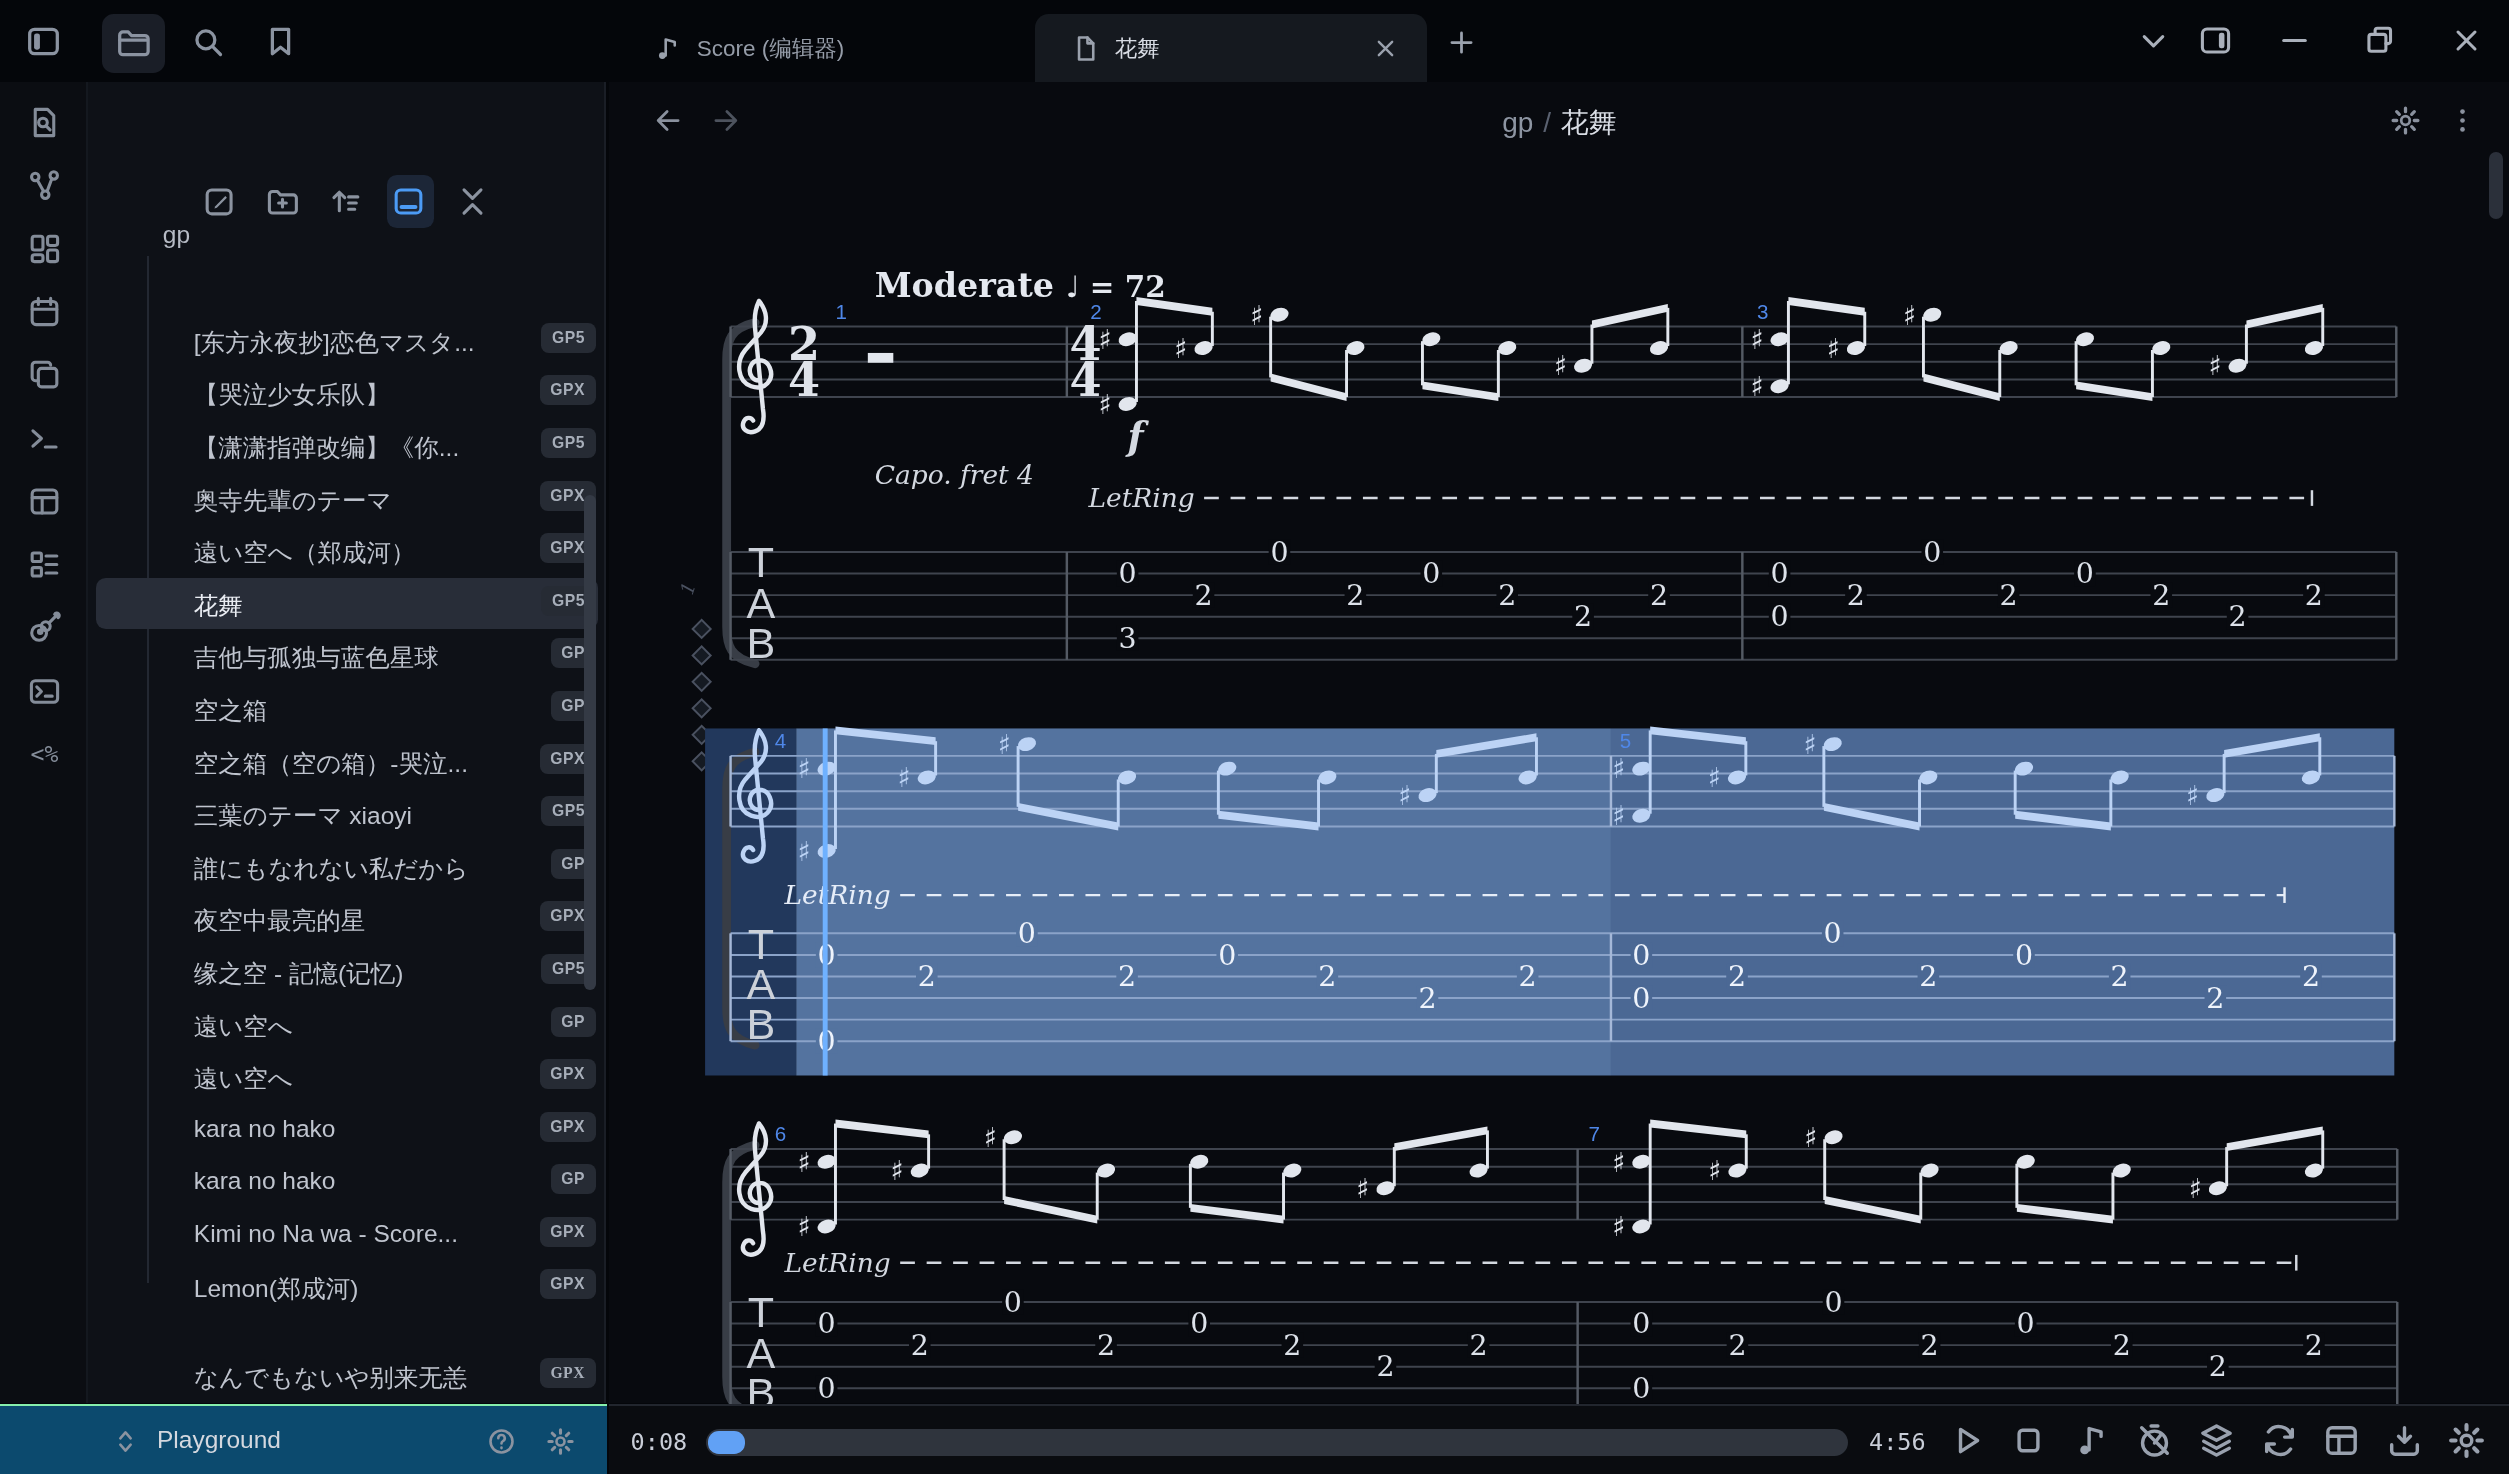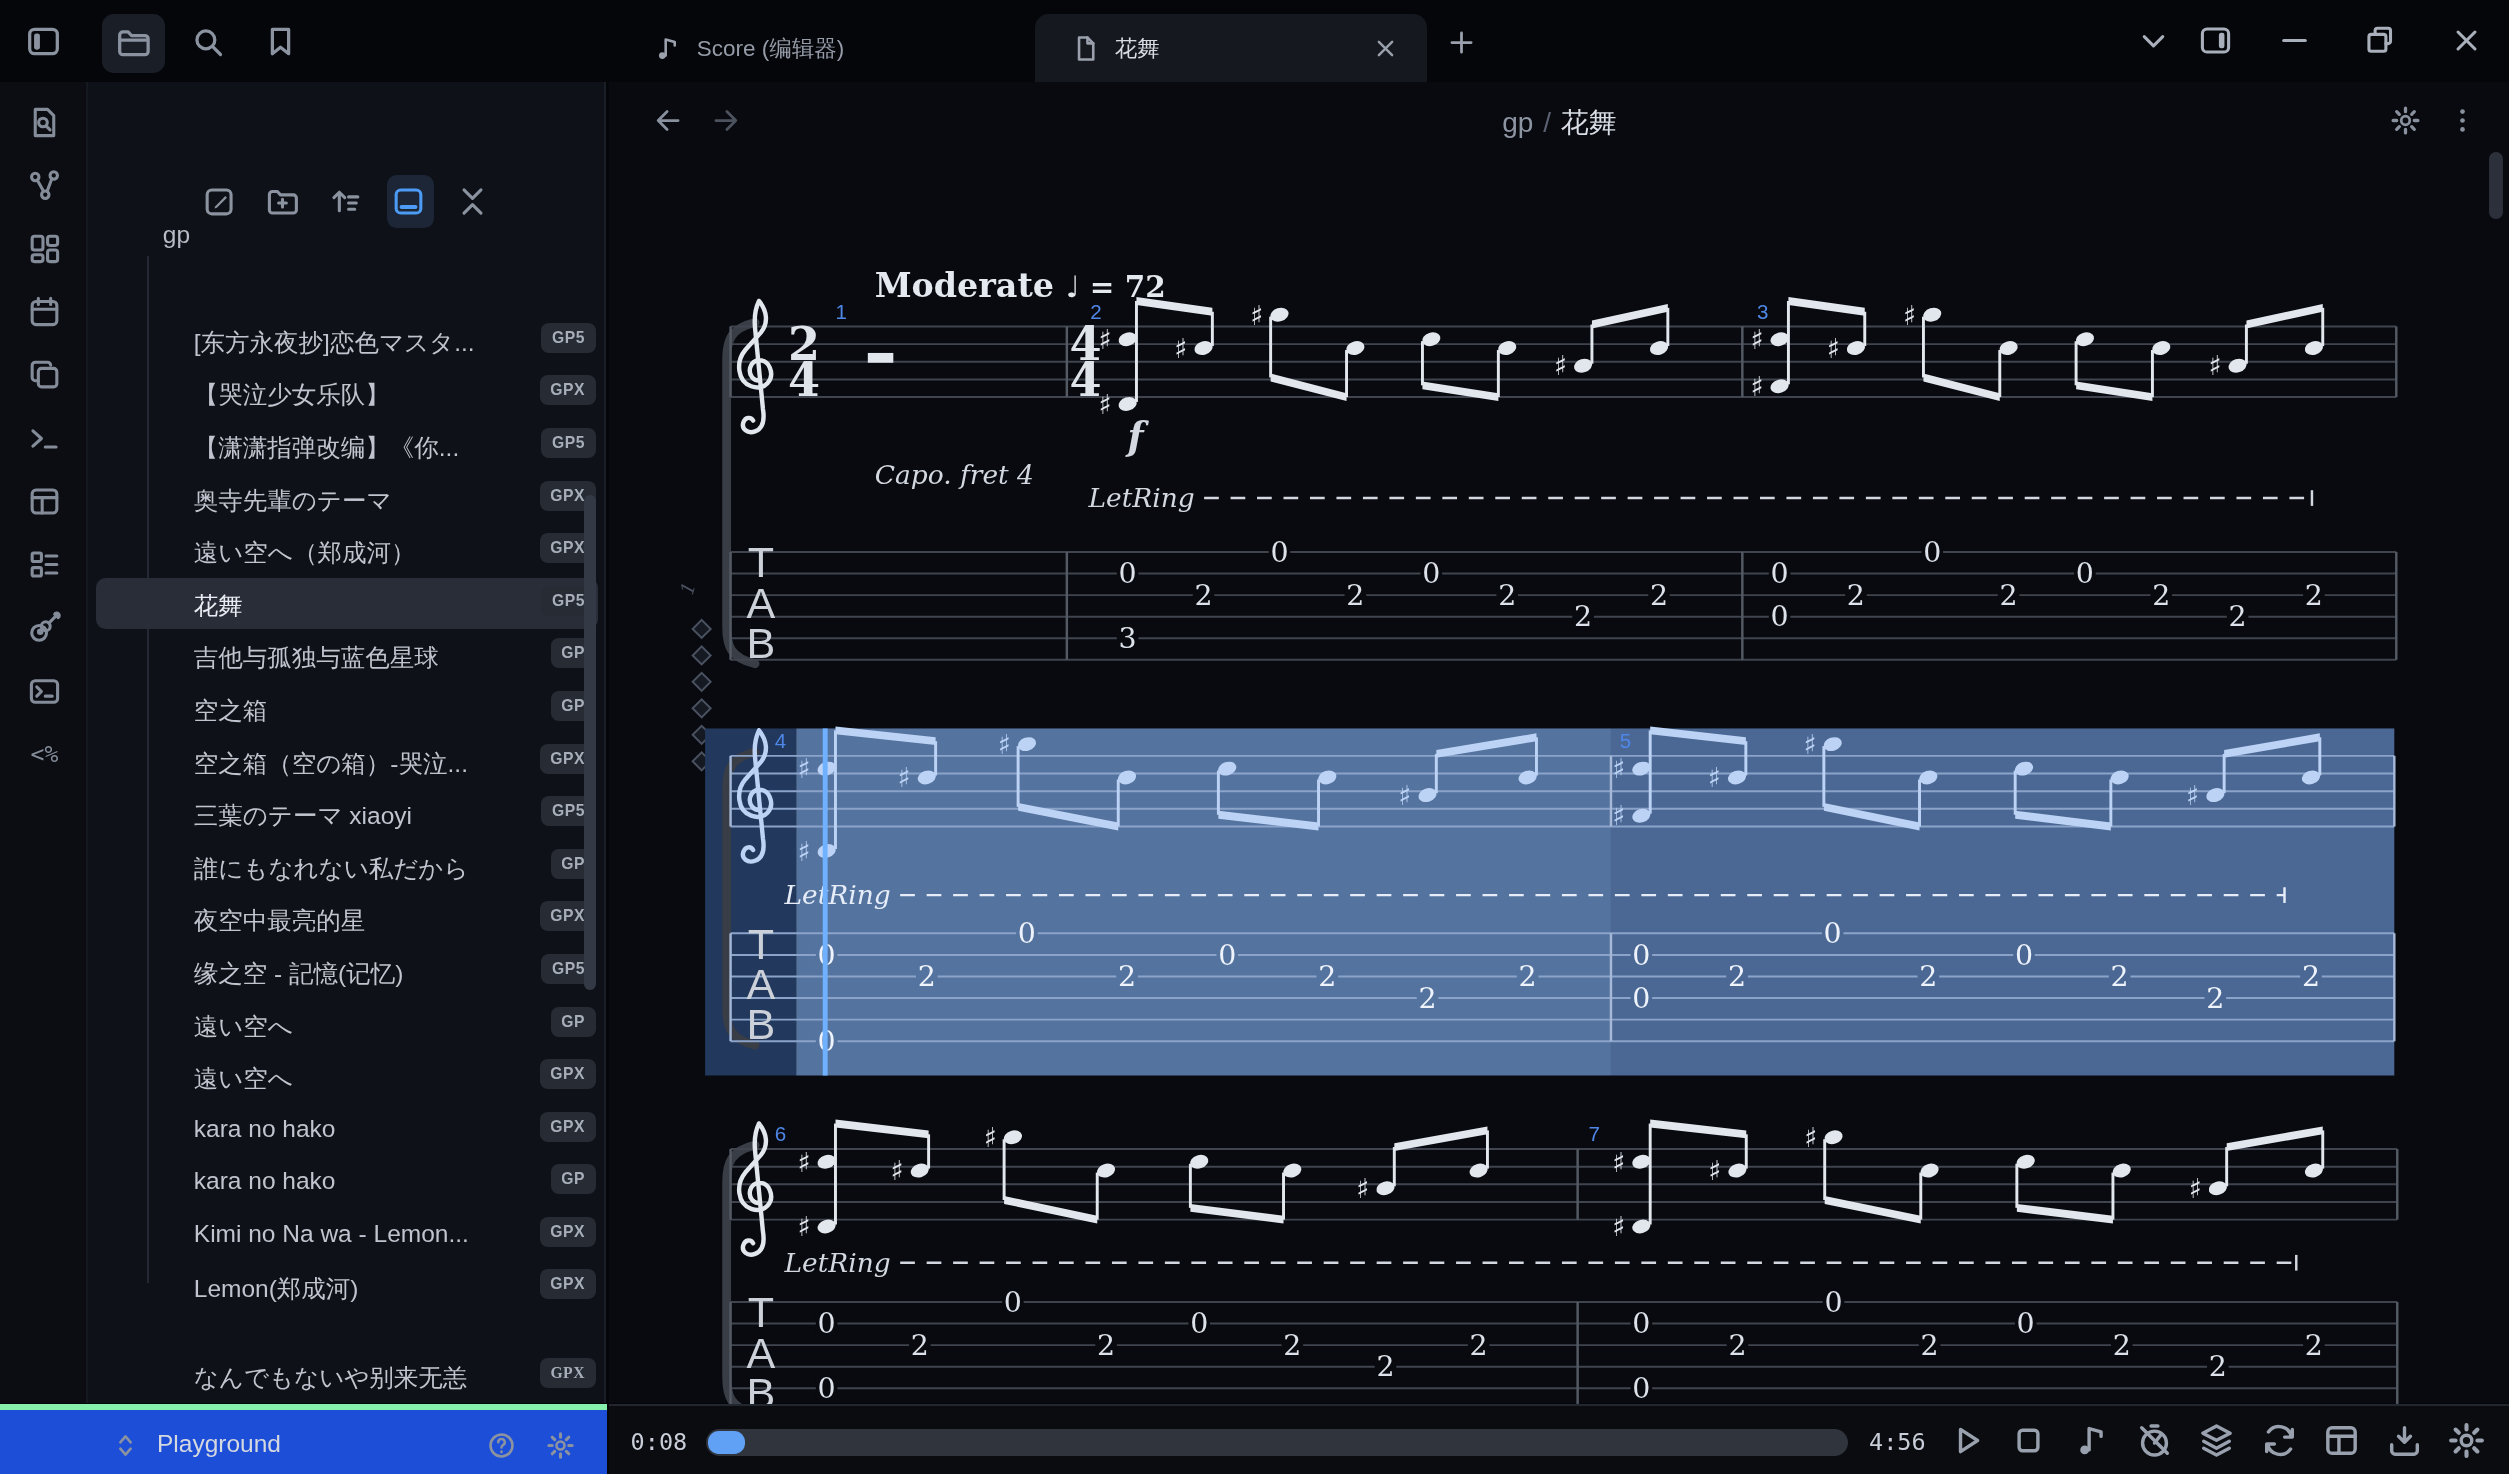--- a/index.html
+++ b/index.html
@@ -45,22 +45,22 @@
   .flabel.root { left:67px; color:#b6bbc5; }
   .fbadge { position:absolute; right:2px; top:7.8px; background:#262b34; color:#a7aeb9;
             font-size:15.7px; font-weight:bold; letter-spacing:0.5px; border-radius:7.8px;
             padding:5.9px 10.8px; }
   .fchev { position:absolute; left:55px; top:14.7px; width:23.5px; height:23.5px; color:#8b93a1; }
   #indent-guide { position:absolute; left:59px; top:174px; width:2px; height:1027px; background:#232832; }
   #sb-scroll { position:absolute; left:496px; top:413px; width:11.8px; height:495px;
                background:#343a45; border-radius:5.9px; }
 
   
-  #footerbar { position:absolute; left:0; top:1404px; width:607px; height:71px; background:#1d4ed8;
-               border-top:6px solid #86efac; z-index:5; }
+  #footerbar { position:absolute; left:0; top:1404px; width:607px; height:71px; background:#0c4a6e;
+               border-top:2px solid #86efac; z-index:5; }
   #vault-name { position:absolute; left:157px; top:19.6px; font-size:24.5px; color:#d4d8df; }
   .foot-icon { position:absolute; top:19.6px; width:31px; height:31px; color:#8b93a0; }
 
   
   #main { position:absolute; left:609px; top:82px; width:1901px; height:1321px; background:#080a0f; }
   .hdr-icon { position:absolute; top:21.6px; width:33px; height:33px; color:#8a919e; }
   #breadcrumb { position:absolute; left:0; top:21.6px; width:1901px; text-align:center;
                 font-size:28px; color:#8d95a2; }
   #breadcrumb .bc-file { color:#d9dde5; }
   #breadcrumb .bc-sep { color:#5a6170; padding:0 9.8px; }
@@ -314,21 +314,21 @@
         </div>
         <div class="frow" style="top: 875px;">
           <span class="flabel">kara no hako</span>
           <span class="fbadge">GPX</span>
         </div>
         <div class="frow" style="top: 927px;">
           <span class="flabel">kara no hako</span>
           <span class="fbadge">GP</span>
         </div>
         <div class="frow" style="top: 980px;">
-          <span class="flabel">Kimi no Na wa - Lemon...</span>
+          <span class="flabel">Kimi no Na wa - Score...</span>
           <span class="fbadge">GPX</span>
         </div>
         <div class="frow" style="top: 1032px;">
           <span class="flabel">Lemon(郑成河)</span>
           <span class="fbadge">GPX</span>
         </div>
         <div class="frow" style="top: 1121px; font-family: Liberation Serif, serif;">
           <span class="flabel">なんでもないや别来无恙</span>
           <span class="fbadge">GPX</span>
         </div>

